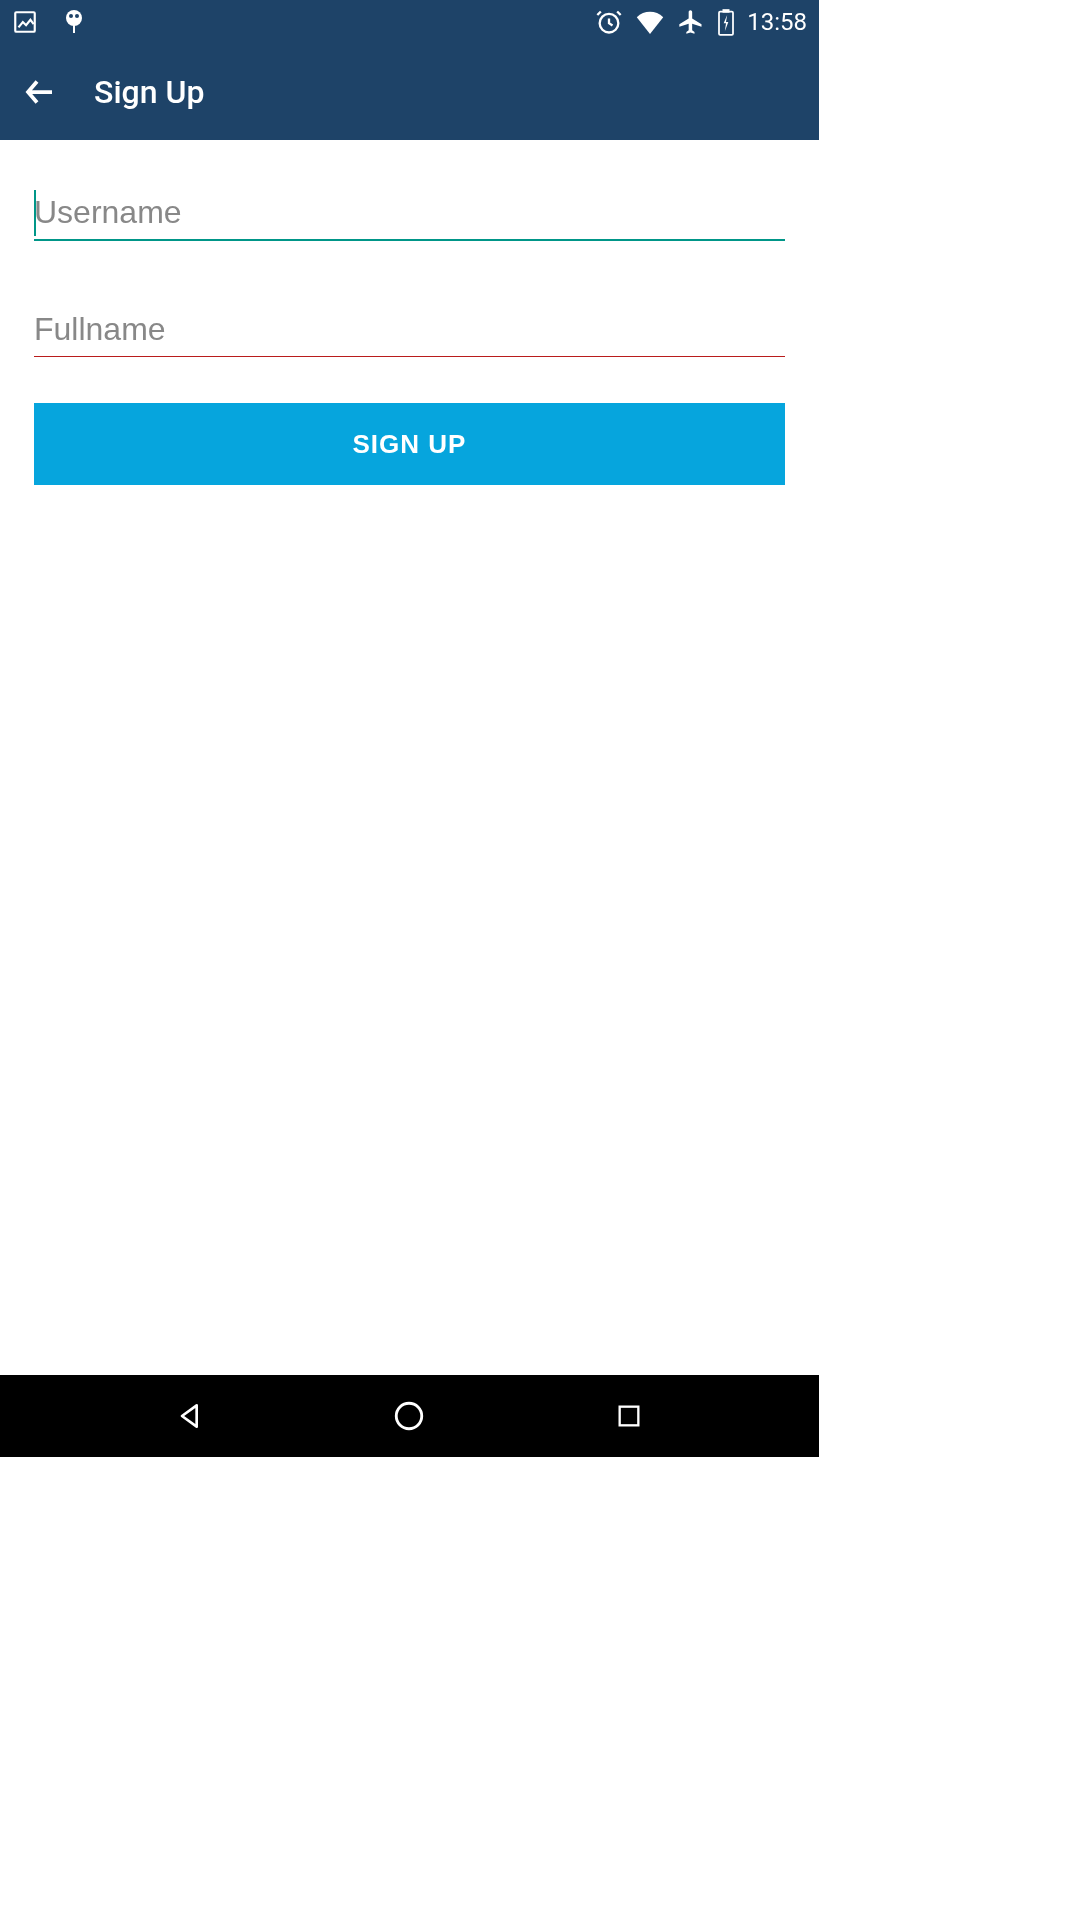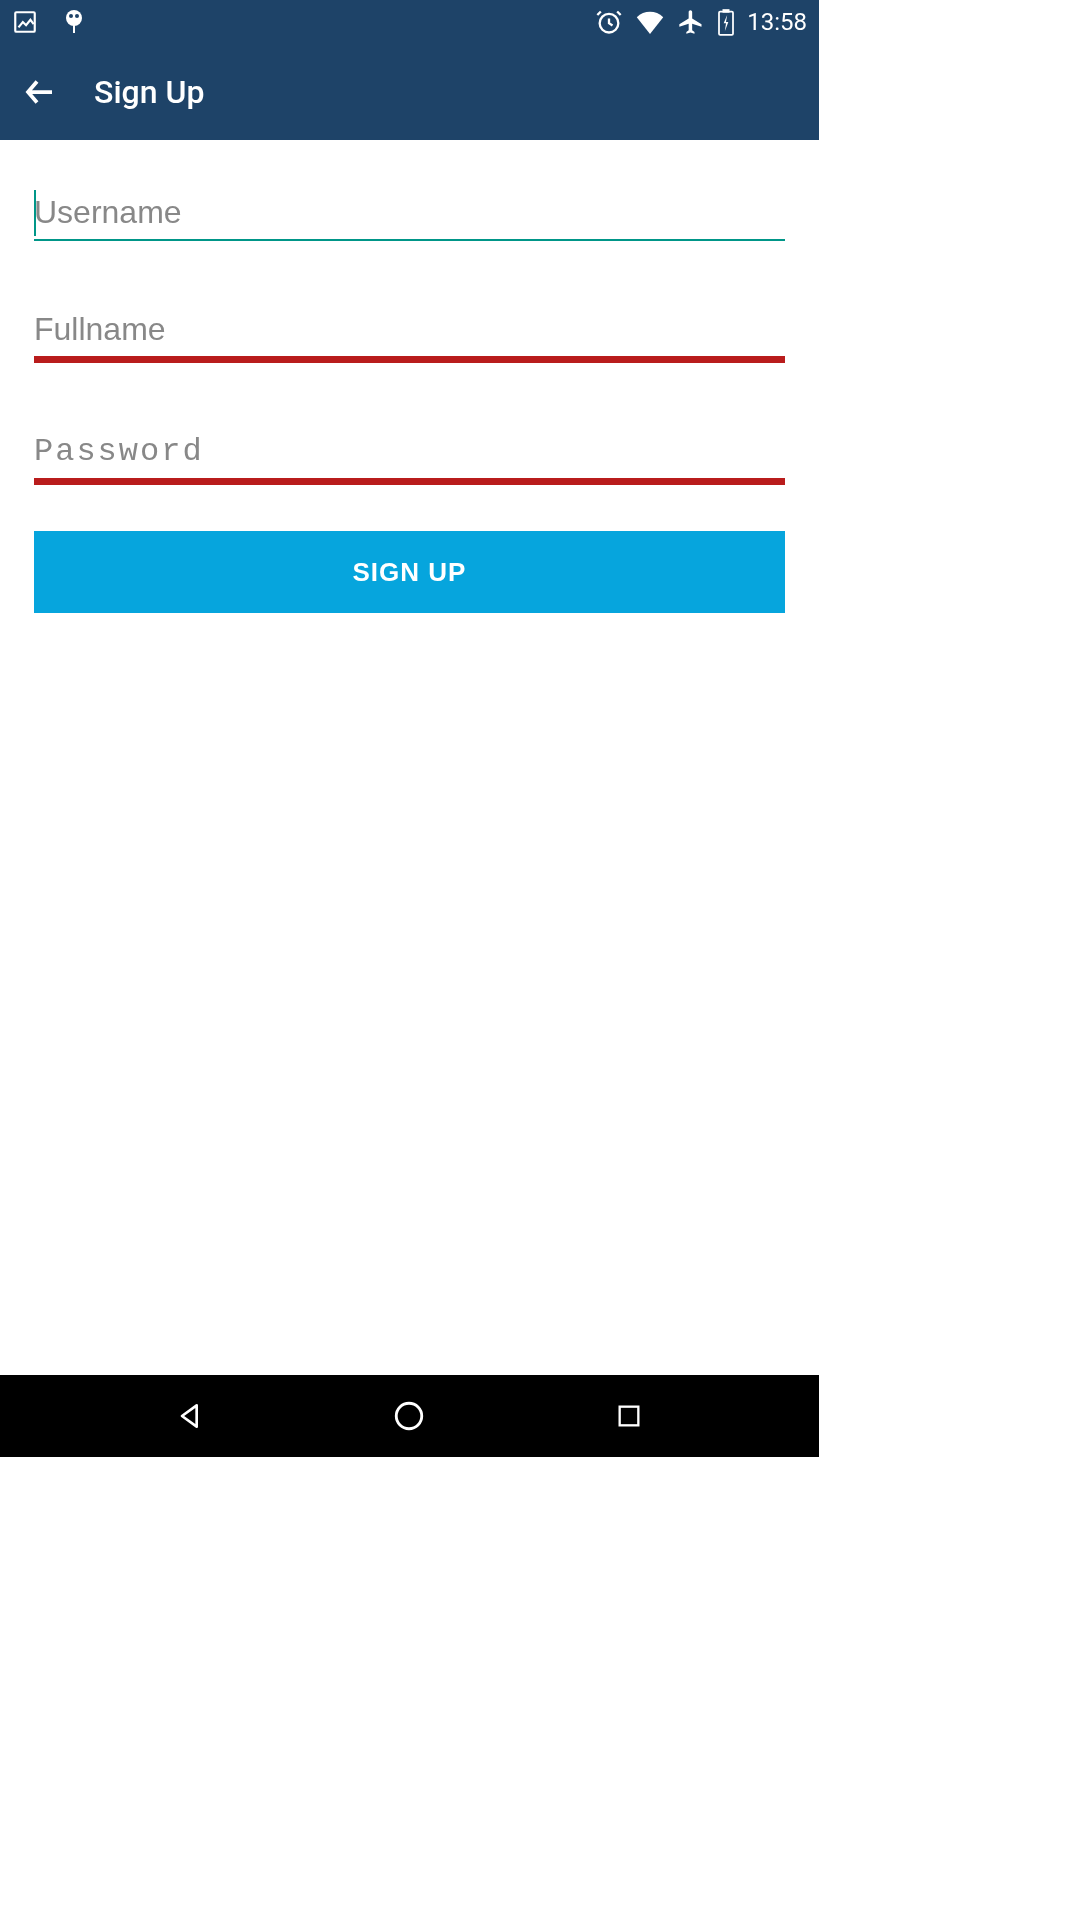--- a/index.html
+++ b/index.html
@@ -62,21 +62,21 @@
     .form-container {
       padding: 40px 34px 4px 34px;
     }
     .input-wrapper {
       margin-bottom: 56px;
       position: relative;
     }
     .text-input {
       width: 100%;
       border: none;
-      border-bottom: 7px solid #b91c1c;
+      border-bottom: 1px solid #b91c1c;
       font-size: 32px;
       padding: 14px 0 8px 0;
       outline: none;
       background: transparent;
       color: #333333;
     }
     .text-input::placeholder {
       color: #888888;
     }
     .text-input.focused {
@@ -193,23 +193,20 @@
 </div>
 
 <div class="form-container">
   <div class="input-wrapper">
     <div class="cursor"></div>
     <input type="text" class="text-input focused" placeholder="Username" style="">
   </div>
   <div class="input-wrapper">
     <input type="text" class="text-input" placeholder="Fullname" style="">
   </div>
-  <div class="input-wrapper">
-    <input type="text" class="text-input password" placeholder="Password" style="">
-  </div>
   <button class="signup-button">SIGN UP</button>
 </div>
 
 <div class="nav-bar">
   <div class="nav-button">
     <svg width="32" height="32" viewBox="0 0 24 24" fill="none" stroke="#ffffff" stroke-width="2">
       <path d="M17 4 L6 12 L17 20 Z" stroke-linejoin="round"></path>
     </svg>
   </div>
   <div class="nav-button">

